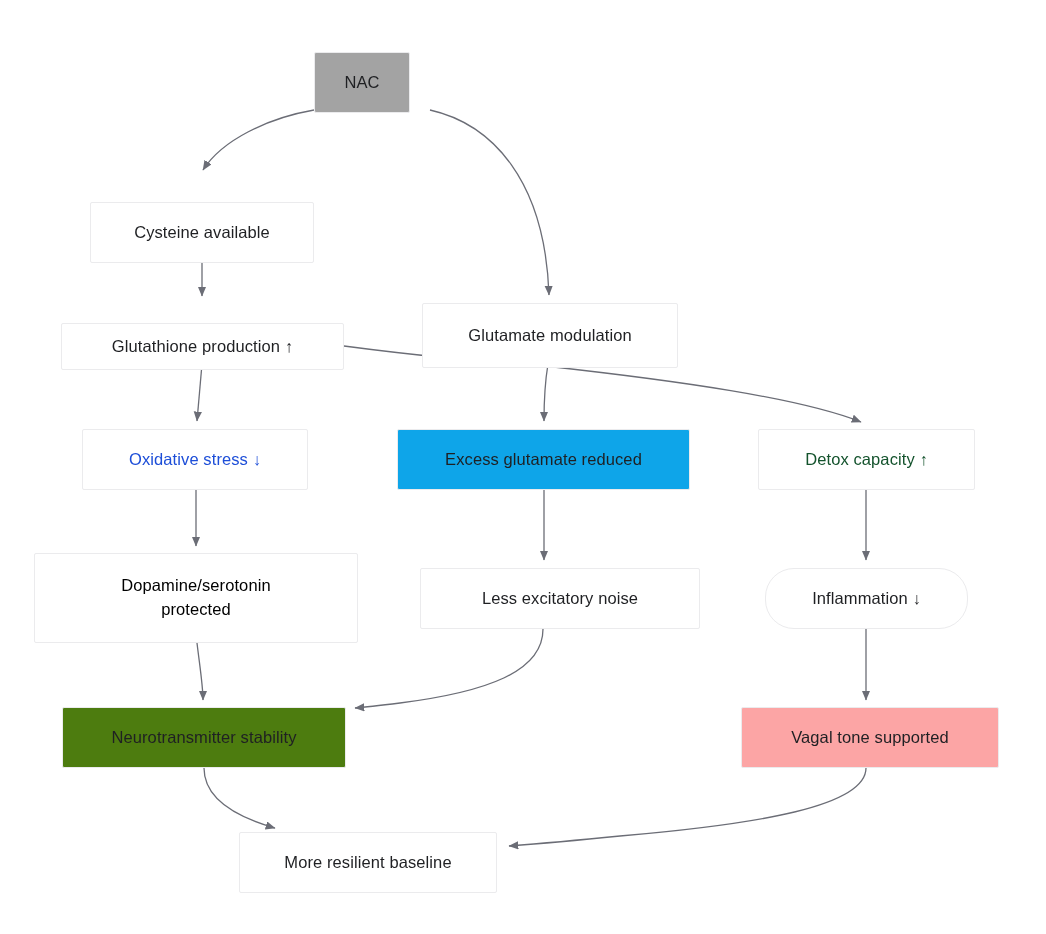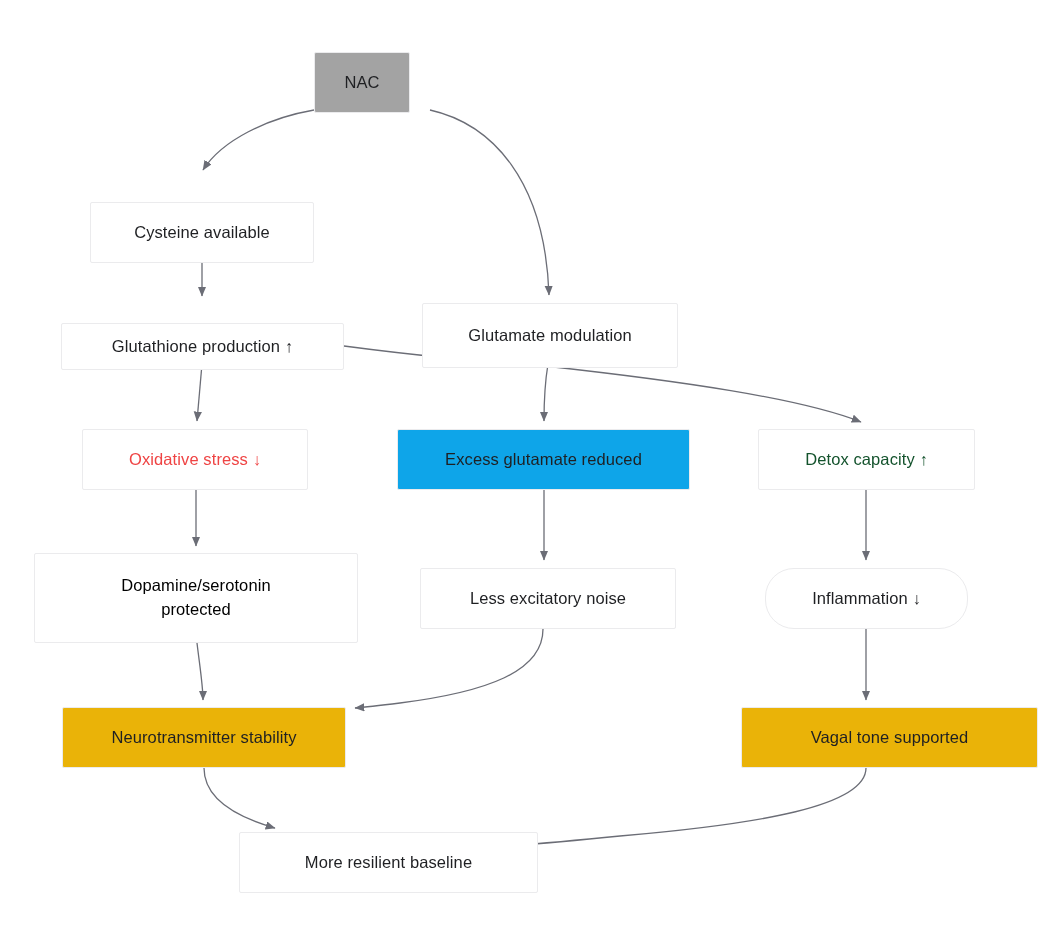--- a/index.html
+++ b/index.html
@@ -83,43 +83,43 @@
       </div>
       <div class="node" style="left: 90px; top: 178px; width: 224px; height: 61px; background: rgb(255, 255, 255); border-color: rgb(235, 235, 237); color: rgb(31, 32, 35); margin-top: 24px;">
         <span class="node-label">Cysteine available</span>
       </div>
       <div class="node" style="left: 61px; top: 303px; width: 283px; height: 47px; background: rgb(255, 255, 255); border-color: rgb(235, 235, 237); color: rgb(31, 32, 35); margin-top: 20px;">
         <span class="node-label">Glutathione production ↑</span>
       </div>
       <div class="node" style="left: 422px; top: 303px; width: 256px; height: 65px; background: rgb(255, 255, 255); border-color: rgb(235, 235, 237); color: rgb(31, 32, 35);">
         <span class="node-label">Glutamate modulation</span>
       </div>
-      <div class="node" style="left: 82px; top: 429px; width: 226px; height: 61px; background: rgb(255, 255, 255); border-color: rgb(235, 235, 237); color: #ef4444; text-align: center;">
+      <div class="node" style="left: 82px; top: 429px; width: 226px; height: 61px; background: rgb(255, 255, 255); border-color: rgb(235, 235, 237); color: #1d4ed8; text-align: center;">
         <span class="node-label">Oxidative stress ↓</span>
       </div>
       <div class="node" style="left: 397px; top: 429px; width: 293px; height: 61px; background: #0ea5e9; border-color: rgb(235, 235, 237); color: rgb(31, 32, 35);">
         <span class="node-label">Excess glutamate reduced</span>
       </div>
       <div class="node" style="left: 758px; top: 429px; width: 217px; height: 61px; background: rgb(255, 255, 255); border-color: rgb(235, 235, 237); color: #14532d;">
         <span class="node-label">Detox capacity ↑</span>
       </div>
       <div class="node" style="left: 34px; top: 553px; width: 324px; height: 90px; background: rgb(255, 255, 255); border-color: rgb(235, 235, 237); color: #000000;">
         <span class="node-label">Dopamine/serotonin
 protected</span>
       </div>
-      <div class="node" style="left: 420px; top: 568px; width: 256px; height: 61px; background: rgb(255, 255, 255); border-color: rgb(235, 235, 237); color: rgb(31, 32, 35);">
+      <div class="node" style="left: 420px; top: 568px; width: 280px; height: 61px; background: rgb(255, 255, 255); border-color: rgb(235, 235, 237); color: rgb(31, 32, 35);">
         <span class="node-label">Less excitatory noise</span>
       </div>
       <div class="node" style="left: 765px; top: 568px; width: 203px; height: 61px; background: rgb(255, 255, 255); border-color: rgb(235, 235, 237); color: rgb(31, 32, 35); border-radius: 29px;">
         <span class="node-label">Inflammation ↓</span>
       </div>
-      <div class="node" style="left: 62px; top: 707px; width: 284px; height: 61px; background: #eab308; border-color: rgb(235, 235, 237); color: rgb(31, 32, 35);">
+      <div class="node" style="left: 62px; top: 707px; width: 284px; height: 61px; background: #4d7c0f; border-color: rgb(235, 235, 237); color: rgb(31, 32, 35);">
         <span class="node-label">Neurotransmitter stability</span>
       </div>
-      <div class="node" style="left: 741px; top: 707px; width: 297px; height: 61px; background: #eab308; border-color: rgb(235, 235, 237); color: rgb(31, 32, 35);">
+      <div class="node" style="left: 741px; top: 707px; width: 258px; height: 61px; background: #fca5a5; border-color: rgb(235, 235, 237); color: rgb(31, 32, 35);">
         <span class="node-label">Vagal tone supported</span>
       </div>
-      <div class="node" style="left: 239px; top: 832px; width: 299px; height: 61px; background: rgb(255, 255, 255); border-color: rgb(235, 235, 237); color: rgb(31, 32, 35);">
+      <div class="node" style="left: 239px; top: 832px; width: 258px; height: 61px; background: rgb(255, 255, 255); border-color: rgb(235, 235, 237); color: rgb(31, 32, 35);">
         <span class="node-label">More resilient baseline</span>
       </div>
     </div>
 
 </div>
 
 </body></html>

